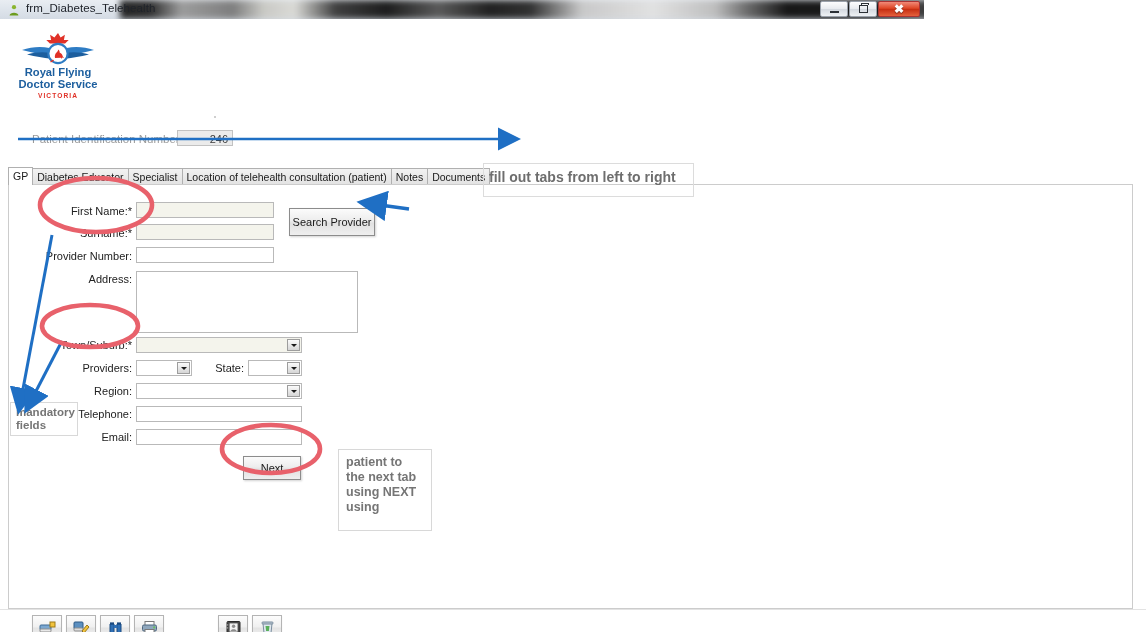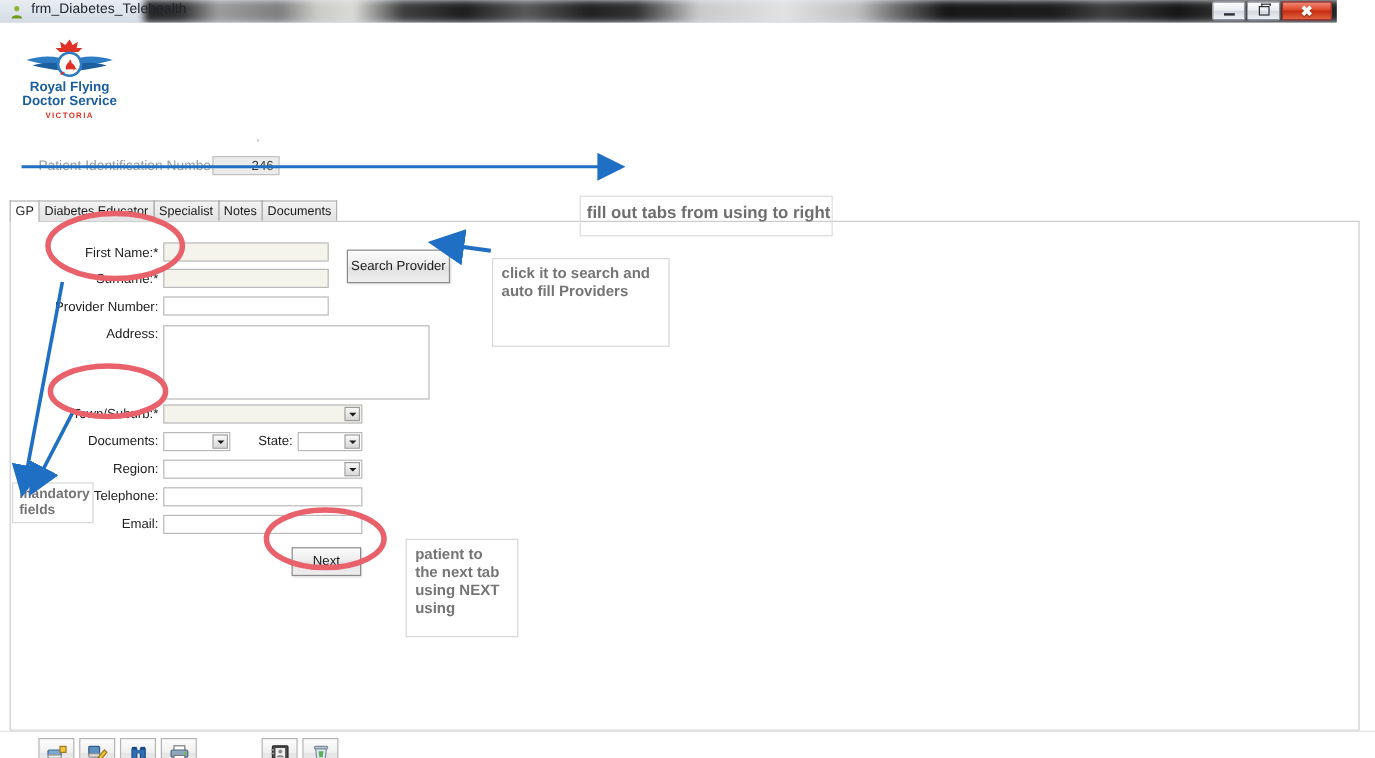--- a/index.html
+++ b/index.html
@@ -5,21 +5,21 @@
   html,body{margin:0;padding:0;}
   body{
     width:1146px;height:632px;overflow:hidden;position:relative;
     background:#ffffff;
     font-family:"Liberation Sans", sans-serif;
     -webkit-font-smoothing:antialiased;
   }
 
   
   #titlebar{
-    position:absolute;left:0;top:0;width:1114px;height:19px;
+    position:absolute;left:0;top:0;width:924px;height:19px;
     background:linear-gradient(to bottom,#e9edf2 0%,#dfe5ec 45%,#d4dbe4 100%);
     border-bottom:1px solid #b6bdc6;
     overflow:hidden;
   }
   #blurstrip{
     position:absolute;left:120px;top:0;width:1026px;height:19px;
     background:linear-gradient(90deg,
       #1d1d1d 0%, #2a2a2a 3%, #9a9a9a 6%, #7a7a7a 11%,
       #c9c9c4 14%, #dadad6 17%, #3a3a3a 21%, #161616 26%,
       #555 31%, #1a1a1a 36%, #2b2b2b 40%,
@@ -80,21 +80,21 @@
   }
   #pidbox{
     position:absolute;left:177px;top:111px;width:56px;height:16px;
     border:1px solid #c2c2c2;background:#ebebeb;box-sizing:border-box;
     font-size:11px;color:#3a3a3a;text-align:right;
     padding:1px 4px 0 0;line-height:15px;
   }
   #pid-faintdot{position:absolute;left:214px;top:97px;width:2px;height:2px;background:#cfcfcf;}
 
   
-  #tabstrip{position:absolute;left:8px;top:148px;height:18px;display:flex;align-items:flex-start;}
+  #tabstrip{position:absolute;left:8px;top:148px;height:18px;display:flex;align-items:center;}
   .tab{
     height:17px;box-sizing:border-box;
     border:1px solid #b0b0b0;border-bottom:none;
     background:linear-gradient(to bottom,#f2f2f2 0%,#e2e2e2 100%);
     font-size:10.5px;color:#1a1a1a;
     padding:0 4px;line-height:16px;white-space:nowrap;
     margin-right:-1px;
   }
   .tab.active{
     background:#ffffff;color:#1a1a1a;height:18px;line-height:17px;
@@ -223,20 +223,21 @@
 
 
   <div id="pid-faintdot"></div>
   <div id="pidlabel">Patient Identification Number:</div>
   <div id="pidbox">246</div>
 
   <div id="tabstrip">
     <div class="tab active">GP</div>
     <div class="tab">Diabetes Educator</div>
     <div class="tab">Specialist</div>
+    <div class="tab">Location of telehealth consultation (patient)</div>
     <div class="tab">Notes</div>
     <div class="tab">Documents</div>
   </div>
 
   <div id="tabpanel"></div>
 
   <div class="flabel" style="left:40px;top:186px;width:92px;">First Name:*</div>
   <div class="fin mand" style="left:136px;top:183px;width:138px;"></div>
 
   <div class="flabel" style="left:40px;top:208px;width:92px;">Surname:*</div>
@@ -246,21 +247,21 @@
   <div class="fin" style="left:136px;top:228px;width:138px;"></div>
 
   <div class="flabel" style="left:40px;top:254px;width:92px;">Address:</div>
   <div class="fin area" style="left:136px;top:252px;width:222px;"></div>
 
   <div class="flabel" style="left:30px;top:320px;width:102px;">Town/Suburb:*</div>
   <div class="combo mand" style="left:136px;top:318px;width:166px;">
     <span class="arrow"></span>
   </div>
 
-  <div class="flabel" style="left:40px;top:343px;width:92px;">Documents:</div>
+  <div class="flabel" style="left:40px;top:343px;width:92px;">Providers:</div>
   <div class="combo" style="left:136px;top:341px;width:56px;">
     <span class="arrow"></span>
   </div>
 
   <div class="flabel" style="left:198px;top:343px;width:46px;">State:</div>
   <div class="combo" style="left:248px;top:341px;width:54px;">
     <span class="arrow"></span>
   </div>
 
   <div class="flabel" style="left:40px;top:366px;width:92px;">Region:</div>
@@ -272,25 +273,22 @@
   <div class="fin" style="left:136px;top:387px;width:166px;"></div>
 
   <div class="flabel" style="left:40px;top:412px;width:92px;">Email:</div>
   <div class="fin" style="left:136px;top:410px;width:166px;"></div>
 
   <div class="btn" style="left:289px;top:189px;width:86px;height:28px;">Search Provider</div>
 
   <div class="btn" style="left:243px;top:437px;width:58px;height:24px;">Next</div>
 
   <div id="anno-box-tabs"></div>
-  <div id="anno-text-tabs">fill out tabs from using to right</div>
-
-  <div class="callout" style="left:410px;top:196px;width:148px;height:74px;">
-    <span>click it to search and auto fill Providers</span>
-  </div>
+  <div id="anno-text-tabs">fill out tabs from left to right</div>
+
 
   <div class="callout" style="left:10px;top:383px;width:68px;height:34px;padding:3px 5px;font-size:11.5px;line-height:13px;">
     <span>mandatory</span><br>
     <span>fields</span>
   </div>
 
   <div class="callout" style="left:338px;top:430px;width:94px;height:82px;">
     <span>patient to</span><br>
     <span>the next tab</span><br>
     <span>using NEXT</span><br>

